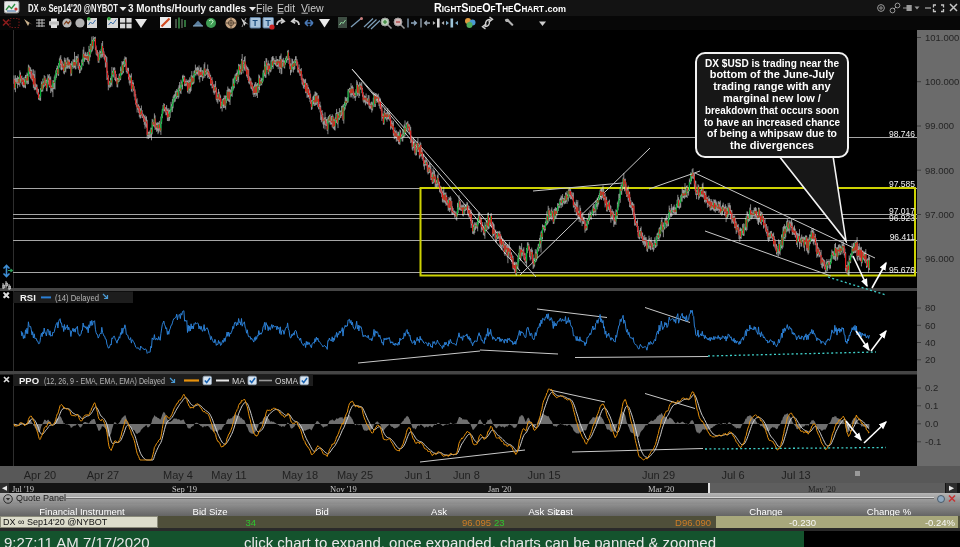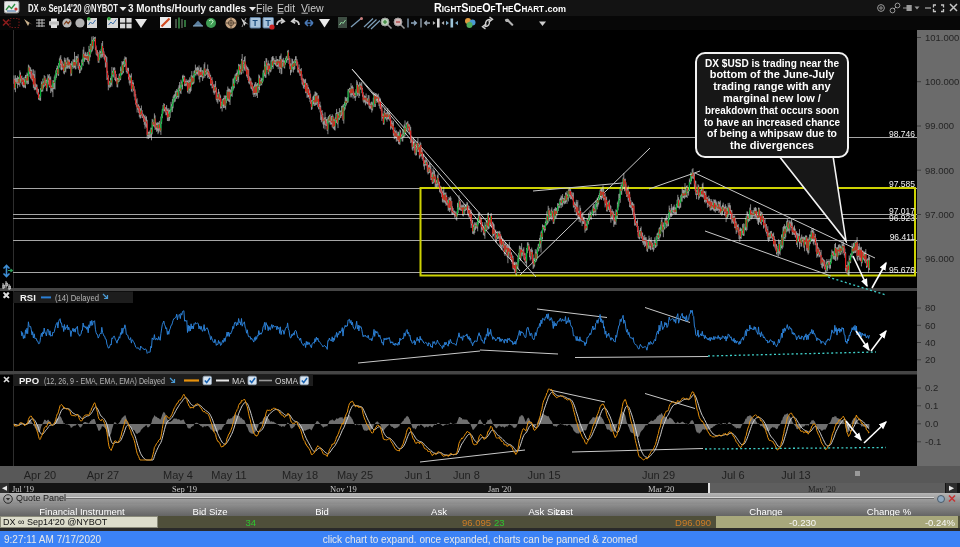--- a/index.html
+++ b/index.html
@@ -345,16 +345,16 @@
 <span style="position:absolute;left:156px;width:100px;top:0.5px;text-align:right;color:#2fc62f">34</span>
 <span style="position:absolute;left:275px;width:100px;top:15px;text-align:left;color:#cf7d26">96.085</span>
 <span style="position:absolute;left:391px;width:100px;top:0.5px;text-align:right;color:#cf7d26">96.095</span>
 <span style="position:absolute;left:494px;top:0.5px;color:#2fc62f">23</span>
 <span style="position:absolute;left:611px;width:100px;top:0.5px;text-align:right;color:#cf7d26">D96.090</span>
 <span style="position:absolute;left:716px;top:0;width:242px;height:11.5px;background:#a8a87c"></span>
 <span style="position:absolute;left:716px;width:100px;top:0.5px;text-align:right;color:#f8f8f8">-0.230</span>
 <span style="position:absolute;left:855px;width:100px;top:0.5px;text-align:right;color:#f8f8f8">-0.24%</span>
 </div>
 <div style="position:absolute;left:0;top:527.5px;width:960px;height:3px;background:#2a2a2a"></div>
-<div style="position:absolute;left:0;top:530.5px;width:960px;height:16.5px;background:#3b82f6;color:#e8e8e8;font-size:10px">
+<div style="position:absolute;left:0;top:530.5px;width:804px;height:16.5px;background:#14532d;color:#e8e8e8;font-size:15px">
 <span style="position:absolute;left:4px;top:3px">9:27:11 AM 7/17/2020</span>
 <span style="position:absolute;left:0;top:3px;width:960px;text-align:center;font-weight:normal">click chart to expand. once expanded, charts can be panned &amp; zoomed</span>
 </div>
 </div>
 </body></html>

